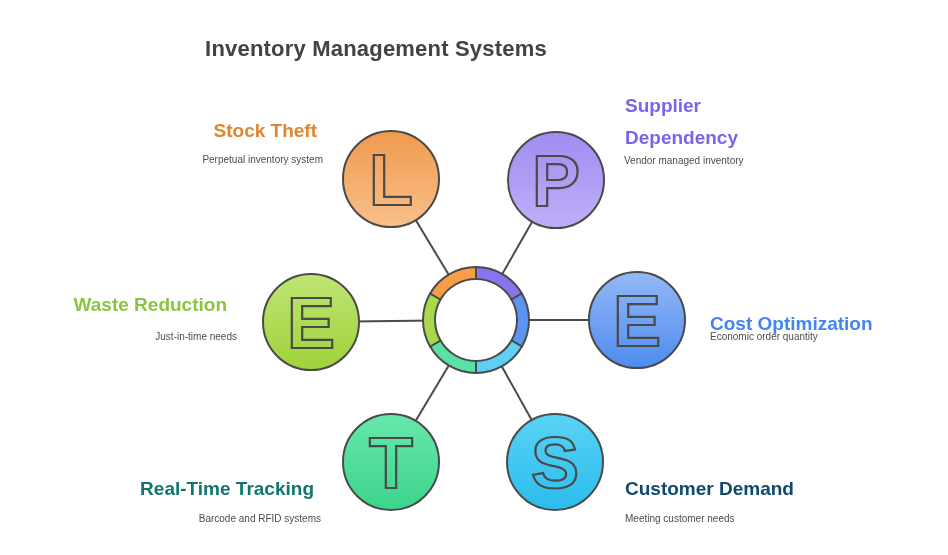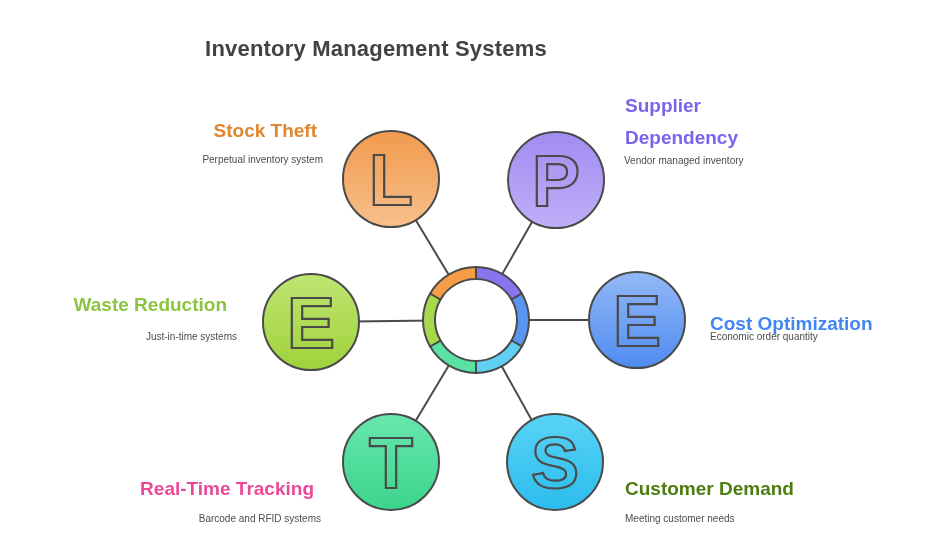--- a/index.html
+++ b/index.html
@@ -121,24 +121,24 @@
     <text class="node-letter" x="555" y="488">S</text>
   </svg>
 
   <div id="t-stock" class="node-title align-right" style="color: rgb(224, 134, 47);">Stock Theft</div>
   <div id="s-stock" class="node-subtitle align-right">Perpetual inventory system</div>
 
   <div id="t-supplier" class="node-title wrap" style="color: rgb(122, 100, 236);">Supplier Dependency</div>
   <div id="s-supplier" class="node-subtitle">Vendor managed inventory</div>
 
   <div id="t-waste" class="node-title align-right" style="color: rgb(139, 197, 63);">Waste Reduction</div>
-  <div id="s-waste" class="node-subtitle align-right">Just-in-time systems</div>
+  <div id="s-waste" class="node-subtitle align-right">Just-in-time needs</div>
 
   <div id="t-cost" class="node-title" style="color: rgb(66, 133, 244); margin-top: 19px;">Cost Optimization</div>
   <div id="s-cost" class="node-subtitle">Economic order quantity</div>
 
-  <div id="t-realtime" class="node-title align-right" style="color: #ec4899; margin-left: 44px;">Real-Time Tracking</div>
+  <div id="t-realtime" class="node-title align-right" style="color: #0f766e; margin-left: 44px;">Real-Time Tracking</div>
   <div id="s-realtime" class="node-subtitle align-right">Barcode and RFID systems</div>
 
-  <div id="t-customer" class="node-title" style="color: #4d7c0f;">Customer Demand</div>
+  <div id="t-customer" class="node-title" style="color: #0c4a6e;">Customer Demand</div>
   <div id="s-customer" class="node-subtitle">Meeting customer needs</div>
 
 </div>
 
 </body></html>

